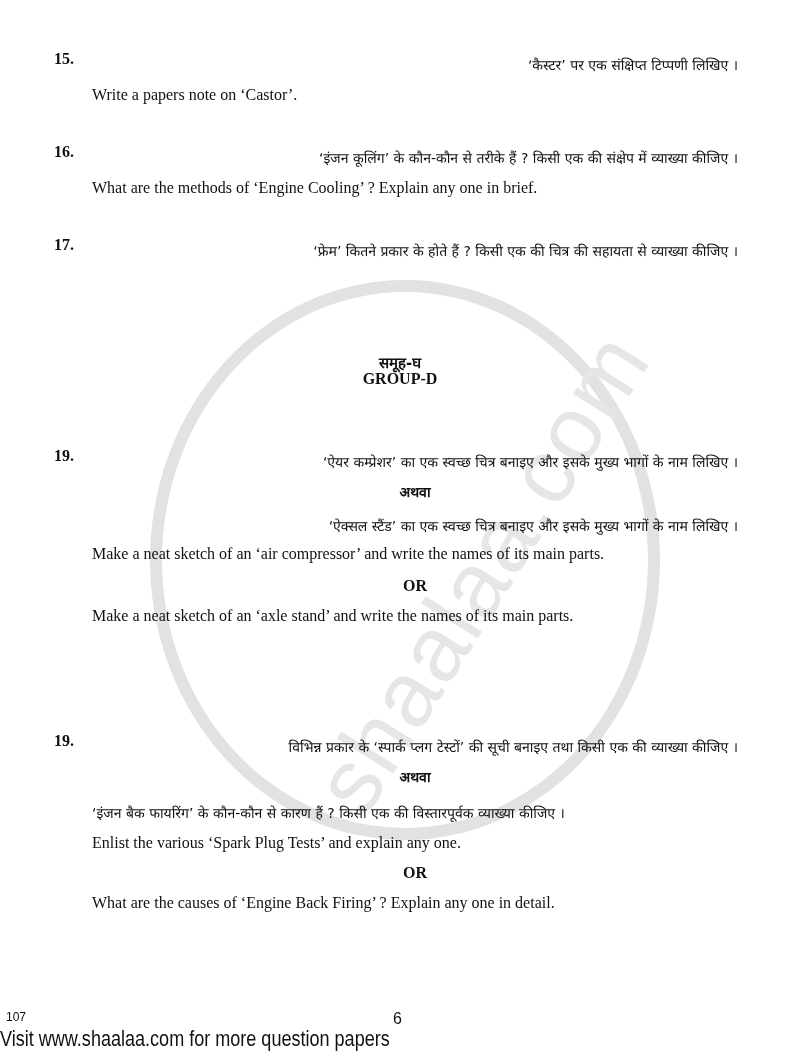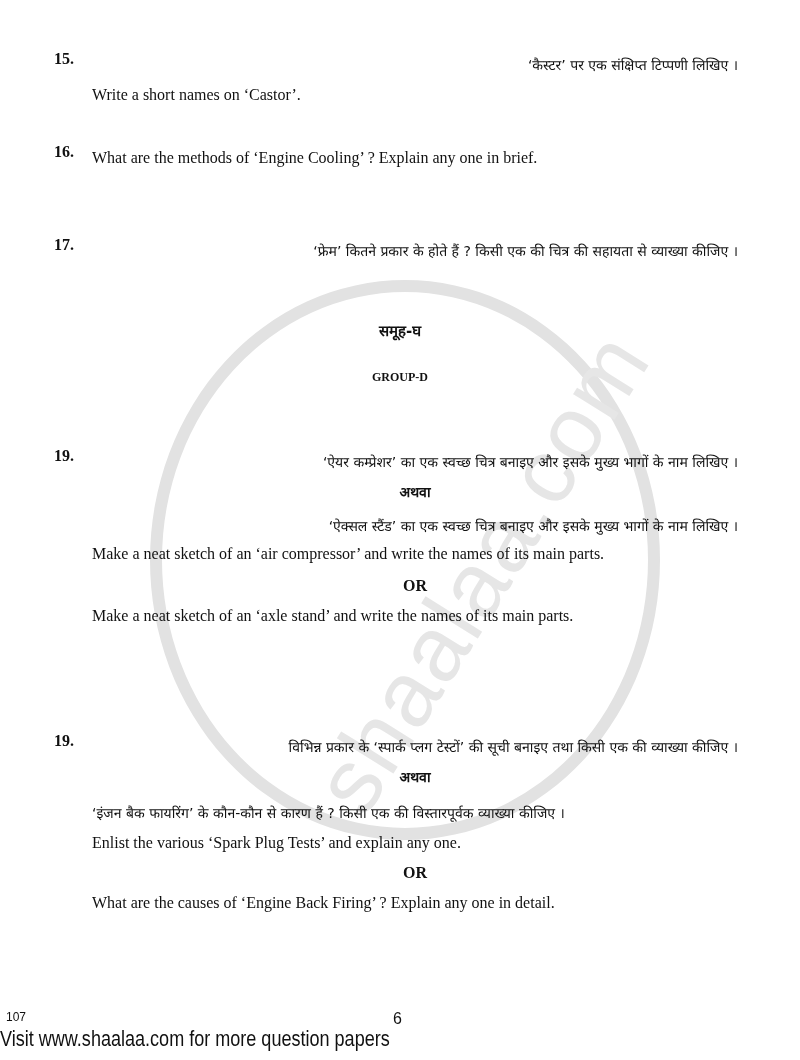--- a/index.html
+++ b/index.html
@@ -33,40 +33,41 @@
 <body>
 
 <div class="page">
   <div class="watermark-circle"></div>
   <div class="watermark-text">shaalaa.com</div>
 
   <div class="q" style="top:50px;">
     <span class="qnum">15.</span>
     <div class="qbody">
       <div class="hi">‘कैस्टर’ पर एक संक्षिप्त टिप्पणी लिखिए ।</div>
-      <div>Write a short names on ‘Castor’.</div>
+      <div>Write a papers note on ‘Castor’.</div>
     </div>
   </div>
 
   <div class="q" style="top:143px;">
     <span class="qnum">16.</span>
     <div class="qbody">
+      <div class="hi">‘इंजन कूलिंग’ के कौन-कौन से तरीके हैं ? किसी एक की संक्षेप में व्याख्या कीजिए ।</div>
       <div>What are the methods of ‘Engine Cooling’ ? Explain any one in brief.</div>
     </div>
   </div>
 
   <div class="q" style="top:236px;">
     <span class="qnum">17.</span>
     <div class="qbody">
       <div class="hi">‘फ्रेम’ कितने प्रकार के होते हैं ? किसी एक की चित्र की सहायता से व्याख्या कीजिए ।</div>
     </div>
   </div>
 
-  <div class="group" style="top:320px; font-family:'DejaVu Sans',sans-serif; font-size:15px;">समूह-घ</div>
-  <div class="group" style="top:370px; font-family:'Liberation Serif',serif; font-size:12px;">GROUP-D</div>
+  <div class="group" style="top:352px; font-family:'DejaVu Sans',sans-serif; font-size:15px;">समूह-घ</div>
+  <div class="group" style="top:370px; font-family:'Liberation Serif',serif; font-size:16px;">GROUP-D</div>
 
   <div class="q" style="top:447px;">
     <span class="qnum">19.</span>
     <div class="qbody">
       <div class="hi">‘ऐयर कम्प्रेशर’ का एक स्वच्छ चित्र बनाइए और इसके मुख्य भागों के नाम लिखिए ।</div>
     </div>
     <div class="center hi">अथवा</div>
     <div class="qbody" style="margin-top:4px;">
       <div class="hi">‘ऐक्सल स्टैंड’ का एक स्वच्छ चित्र बनाइए और इसके मुख्य भागों के नाम लिखिए ।</div>
       <div class="just" style="line-height:26px;">Make a neat sketch of an ‘air compressor’ and write the names of its main parts.</div>

